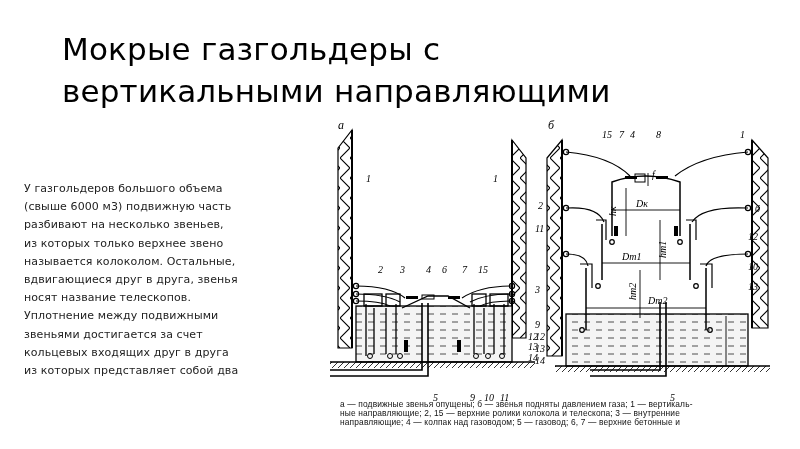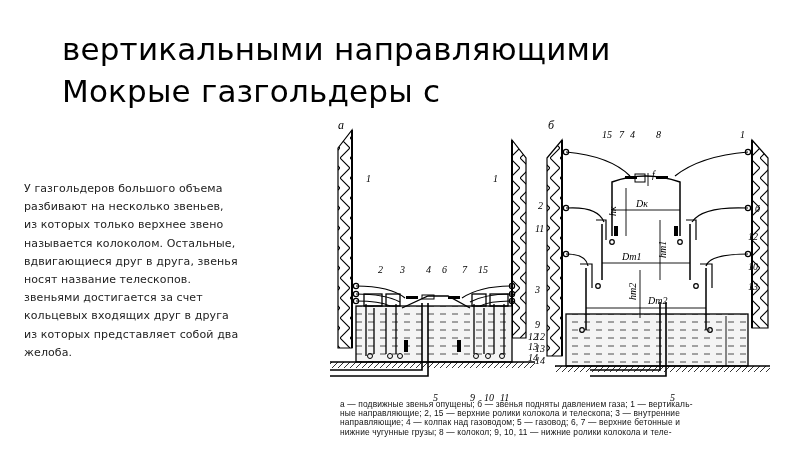--- a/index.html
+++ b/index.html
@@ -12,35 +12,36 @@
   .figure svg { width:445px; height:285px; display:block; }
   .caption { position:absolute; left:340px; top:400px; width:440px; font-family:Liberation Sans, sans-serif; font-size:8.4px; line-height:9.2px; color:#111; letter-spacing:0.15px; }
   .caption div { white-space:nowrap; }
   .lbl { font-family:"Liberation Serif", serif; font-style:italic; font-size:10px; fill:#000; }
   .lbl-big { font-family:"Liberation Serif", serif; font-style:italic; font-size:12px; fill:#000; }
 </style>
 </head>
 <body>
 
 <div class="title">
+  <div>Мокрые газгольдеры с</div>
   <div>вертикальными направляющими</div>
-  <div>Мокрые газгольдеры с</div>
 </div>
 
 <div class="body-text">
   <div>У газгольдеров большого объема</div>
+  <div>(свыше 6000 м3) подвижную часть</div>
   <div>разбивают на несколько звеньев,</div>
   <div>из которых только верхнее звено</div>
   <div>называется колоколом. Остальные,</div>
   <div>вдвигающиеся друг в друга, звенья</div>
   <div>носят название телескопов.</div>
+  <div>Уплотнение между подвижными</div>
   <div>звеньями достигается за счет</div>
   <div>кольцевых входящих друг в друга</div>
   <div>из которых представляет собой два</div>
-  <div>желоба.</div>
 </div>
 
 <div class="figure">
   <svg viewBox="0 0 445 285" xmlns="http://www.w3.org/2000/svg">
     <defs>
       <pattern id="truss" width="10" height="20" patternUnits="userSpaceOnUse">
         <path d="M0,0 L10,10 L0,20" fill="none" stroke="#000" stroke-width="1.1"></path>
       </pattern>
       <pattern id="water" width="12" height="8" patternUnits="userSpaceOnUse">
         <rect width="12" height="8" fill="#f4f4f4"></rect>
@@ -229,14 +230,13 @@
     <text class="lbl" x="292" y="142">Dт1</text>
     <text class="lbl" x="306" y="182" transform="rotate(-90 306 182)">hт2</text>
     <text class="lbl" x="318" y="186">Dт2</text>
   </svg>
 </div>
 
 <div class="caption">
   <div>а — подвижные звенья опущены; б — звенья подняты давлением газа; 1 — вертикаль-</div>
   <div>ные направляющие; 2, 15 — верхние ролики колокола и телескопа; 3 — внутренние</div>
   <div>направляющие; 4 — колпак над газоводом; 5 — газовод; 6, 7 — верхние бетонные и</div>
-  <div>нижние чугунные грузы; 8 — колокол; 9, 10, 11 — нижние ролики колокола и теле-</div>
 </div>
 
 </body></html>

